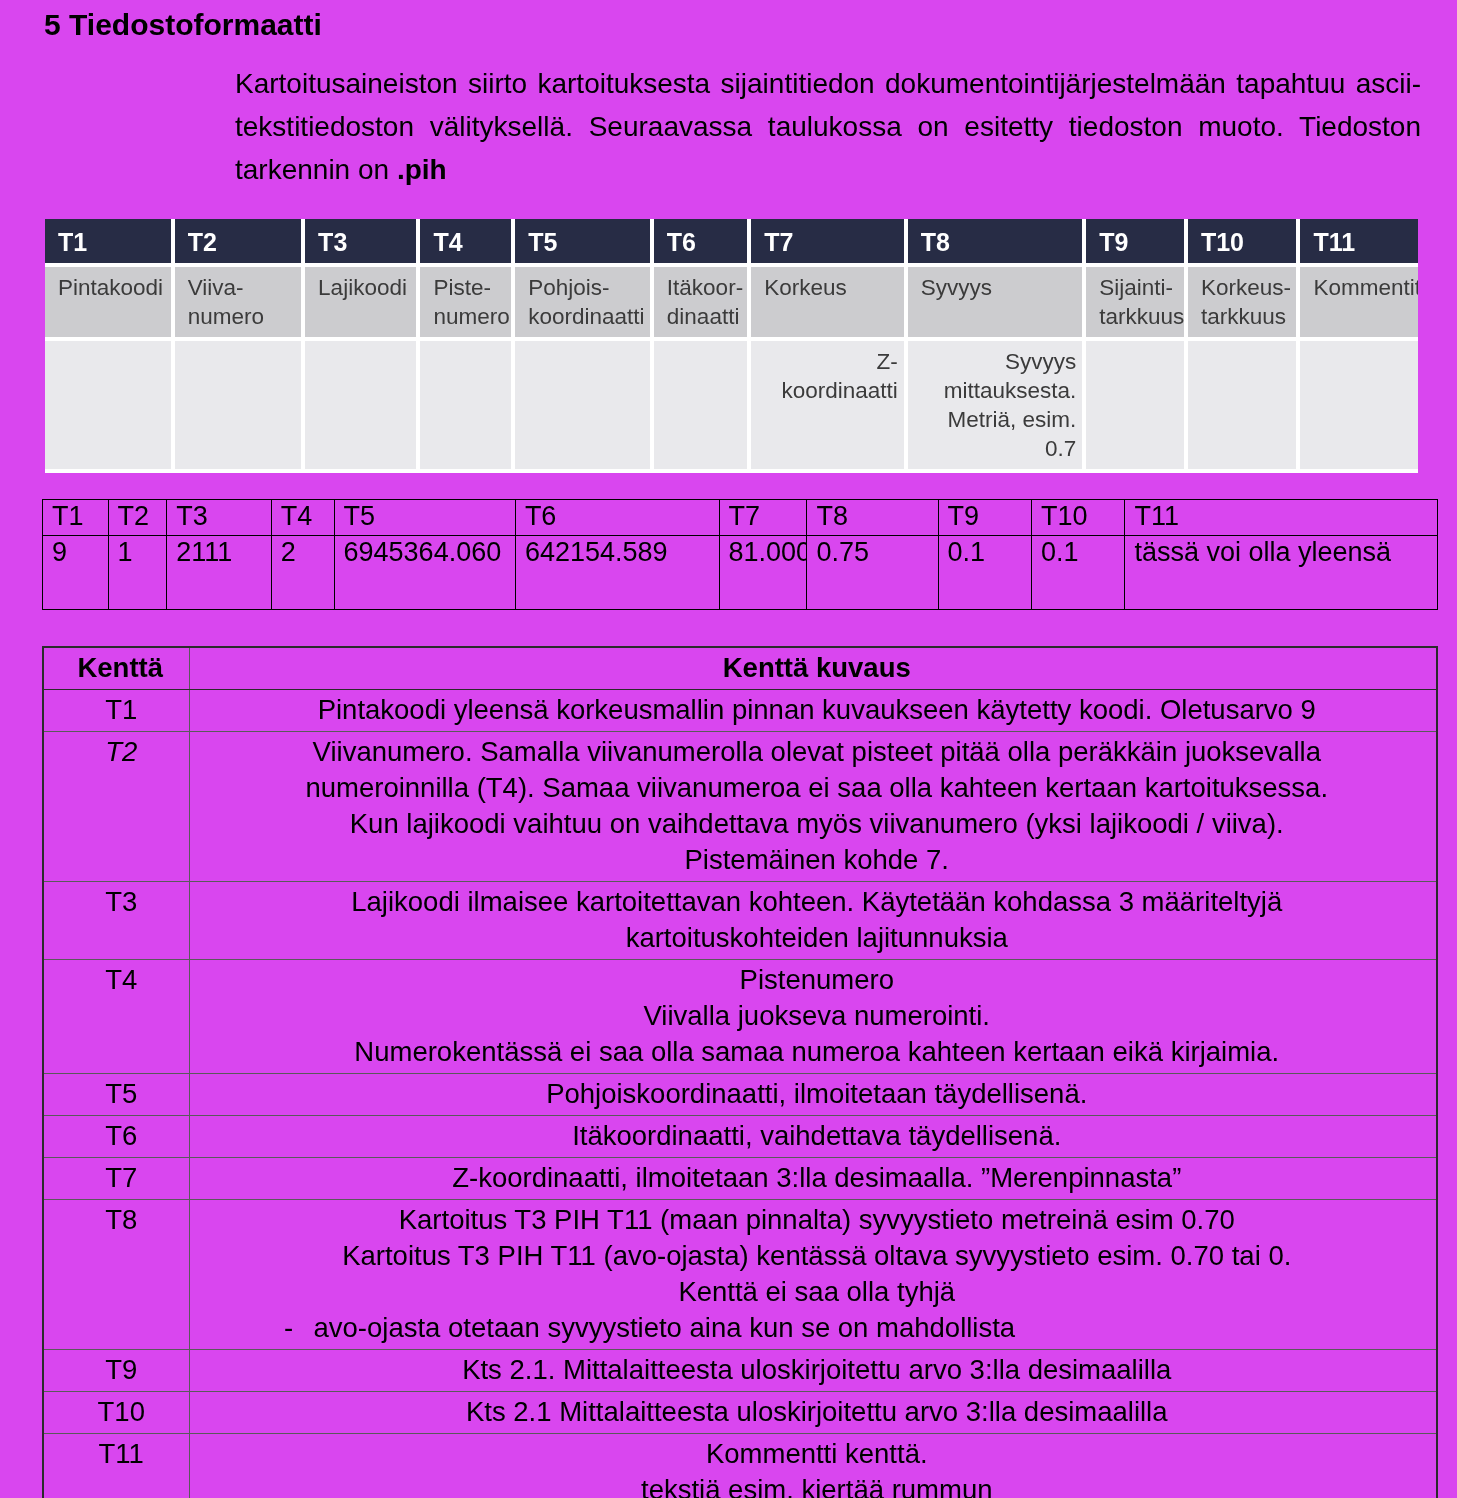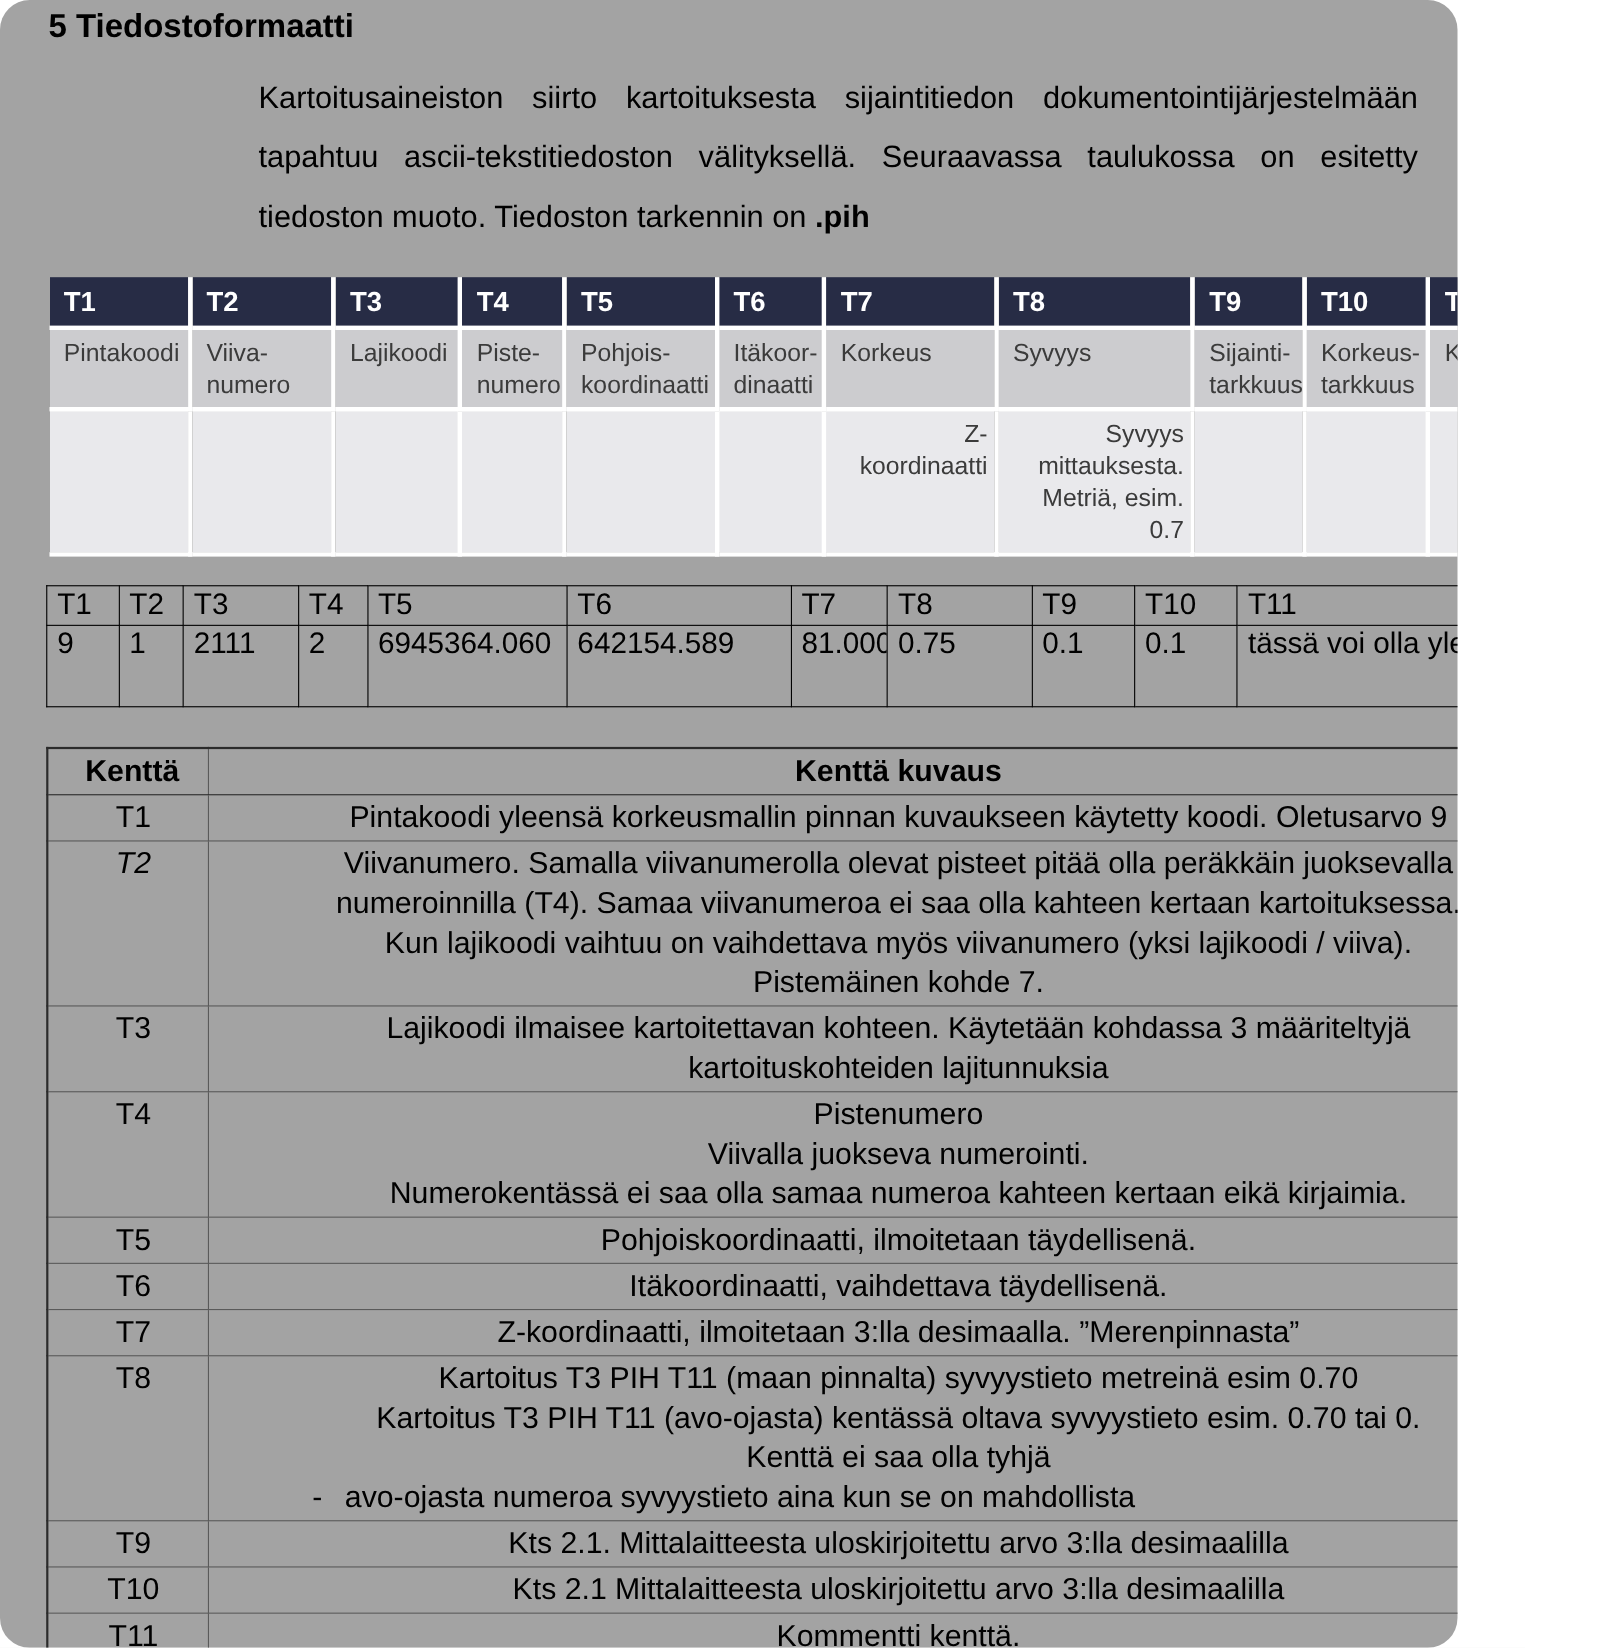--- a/index.html
+++ b/index.html
@@ -8,41 +8,40 @@
     --band2-bg: #E9E9EC;
   }
   * { box-sizing: border-box; }
   html, body {
     margin: 0; padding: 0;
     background: #ffffff;
     color: #000000;
     font-family: "Liberation Sans", sans-serif;
   }
   .page {
-    width: 1325px;
+    width: 1457px;
     height: 1498px;
     position: relative;
     overflow: hidden;
-    background: #a3a3a3;
-    border-radius: 27px;
+    background: #d946ef;
   }
 
   
   h1.doc-heading {
     margin: 8px 0 0 44px;
     font-size: 30px;
     font-weight: bold;
     letter-spacing: 0;
   }
 
   
   p.intro {
     margin: 20px 36px 0 235px;
     font-size: 28px;
-    line-height: 54px;
+    line-height: 43px;
     text-align: justify;
   }
   p.intro .ext { font-weight: bold; }
 
   
   table.fmt {
     margin: 28px 0 0 45px;
     width: 1373px;
     border-collapse: collapse;
     table-layout: fixed;
@@ -295,21 +294,21 @@
       <td class="multiline">Z-koordinaatti, ilmoitetaan 3:lla desimaalla. ”Merenpinnasta”</td>
     </tr>
     <tr>
       <td class="field-col">T8</td>
       <td>
         <div class="multiline">Kartoitus T3 PIH T11 (maan pinnalta) syvyystieto metreinä esim 0.70
 Kartoitus T3 PIH T11 (avo-ojasta) kentässä oltava syvyystieto esim. 0.70 tai 0.
 Kenttä ei saa olla tyhjä</div>
         <div class="dash-line">
           <span class="dash">-</span>
-          <span>avo-ojasta numeroa syvyystieto aina kun se on mahdollista</span>
+          <span>avo-ojasta otetaan syvyystieto aina kun se on mahdollista</span>
         </div>
       </td>
     </tr>
     <tr>
       <td class="field-col">T9</td>
       <td class="multiline">Kts 2.1. Mittalaitteesta uloskirjoitettu arvo 3:lla desimaalilla</td>
     </tr>
     <tr>
       <td class="field-col">T10</td>
       <td class="multiline">Kts 2.1 Mittalaitteesta uloskirjoitettu arvo 3:lla desimaalilla</td>

